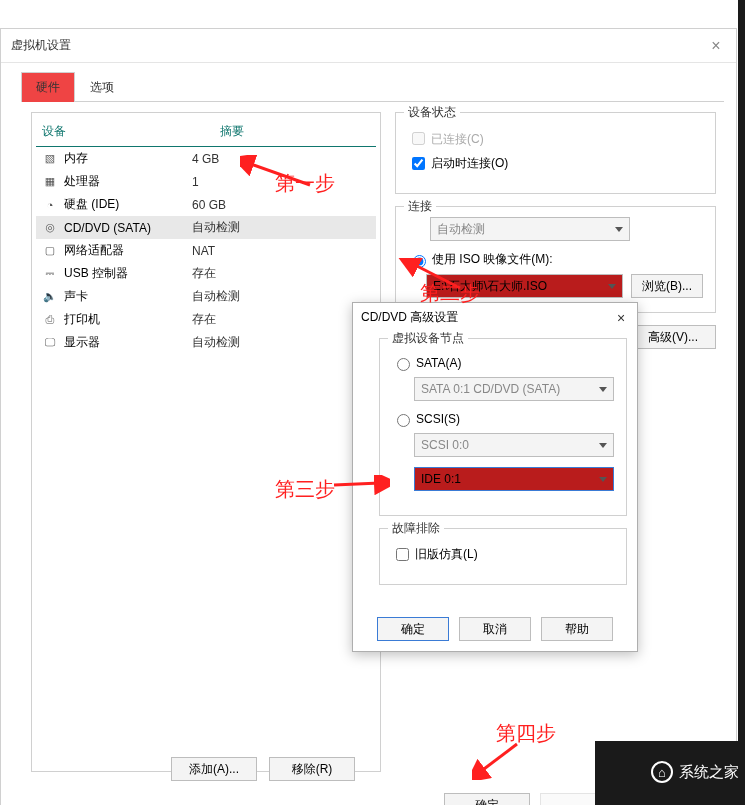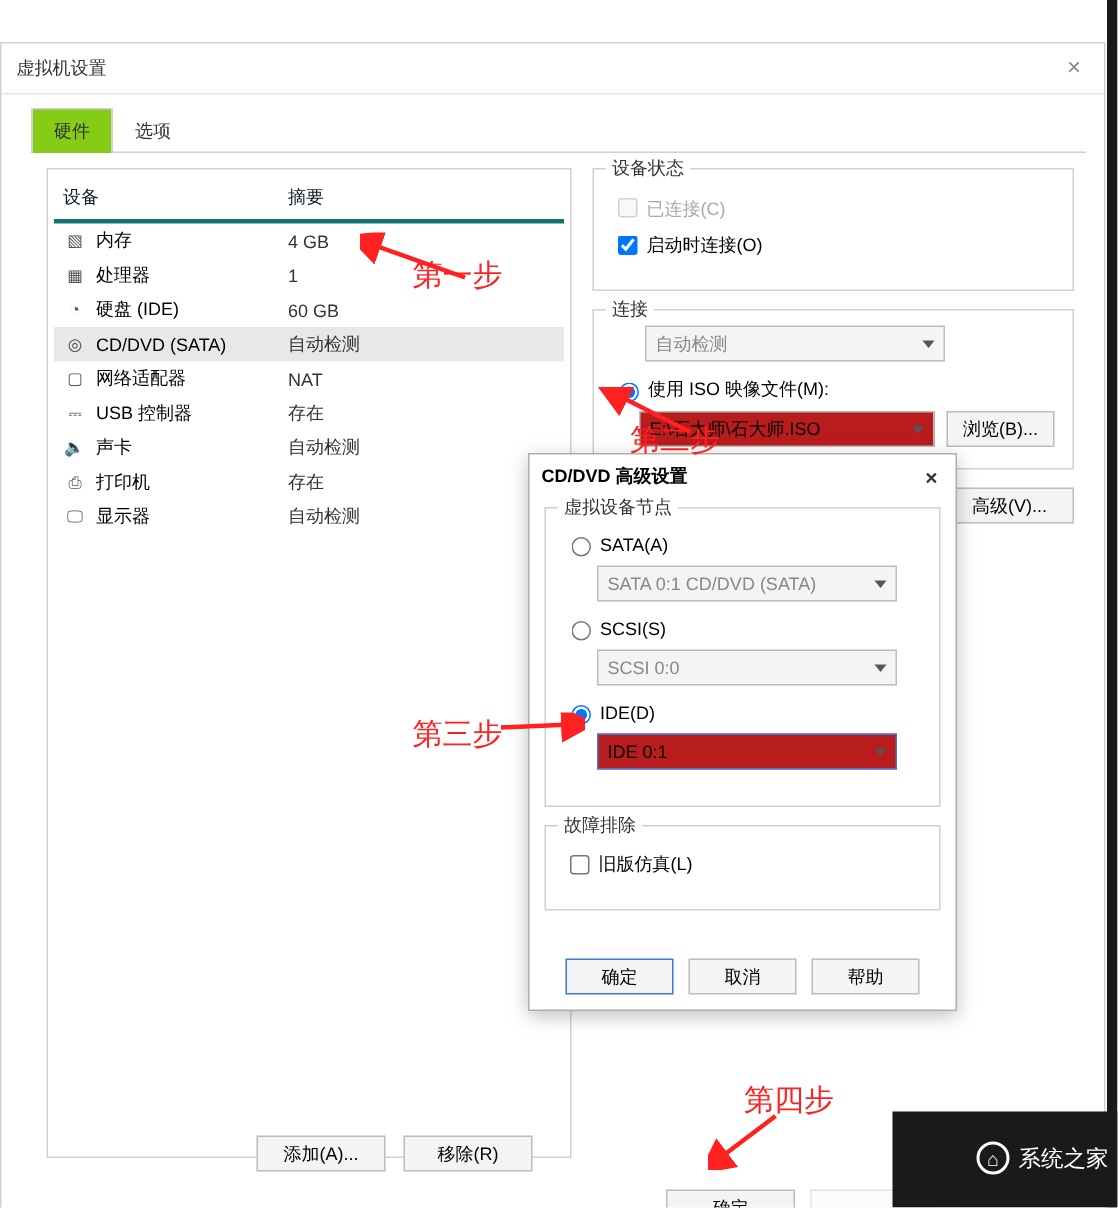--- a/index.html
+++ b/index.html
@@ -7,28 +7,28 @@
 
   
   .main-window { position: absolute; left: 0; top: 0; width: 737px; height: 804px; border: 1px solid #d0d0d0; background: #fff; margin-top: 28px; }
   .titlebar { height: 34px; display: flex; align-items: center; padding: 0 10px; font-size: 12px; border-bottom: 1px solid #e5e5e5; }
   .titlebar .title { flex: 1; color: #333; }
   .title-close { width: 20px; text-align: center; color: #888; font-size: 16px; cursor: pointer; }
 
   
   .tab-strip { margin: 8px 12px 0 20px; display: flex; border-bottom: 1px solid #d0d0d0; }
   .tab { padding: 6px 14px; font-size: 12px; color: #333; border: 1px solid transparent; border-bottom: none; position: relative; top: 1px; cursor: pointer; }
-  .tab.active { border-color: #d0d0d0; background: #84cc16; }
+  .tab.active { border-color: #d0d0d0; background: #ef4444; }
 
   
   .body-split { display: flex; padding: 0 20px 0 30px; }
   .left-pane { width: 350px; border: 1px solid #d0d0d0; padding: 6px 4px; margin-top: 10px; height: 660px; }
   .right-pane { flex: 1; padding: 10px 0 0 14px; position: relative; }
 
-  .dev-header { display: flex; font-size: 12px; color: #0f172a; padding: 4px 6px 6px 6px; border-bottom: 3px solid #0f766e; }
+  .dev-header { display: flex; font-size: 12px; color: #0f766e; padding: 4px 6px 6px 6px; border-bottom: 1px solid #0f766e; gap: 28px; }
   .dev-header .col-dev { width: 150px; }
   .dev-row { display: flex; align-items: center; font-size: 12px; padding: 3px 6px; cursor: pointer; }
   .dev-row.selected { background: #e8e8e8; }
   .dev-row .ico { width: 16px; height: 16px; margin-right: 6px; display: inline-flex; align-items: center; justify-content: center; color: #555; font-size: 11px; }
   .dev-row .name { width: 128px; }
   .dev-row .summary { color: #333; }
 
   
   .groupbox { border: 1px solid #d0d0d0; margin-bottom: 12px; padding: 10px 12px 14px 12px; position: relative; }
   .groupbox .legend { position: absolute; top: -9px; left: 8px; background: #fff; padding: 0 4px; font-size: 12px; color: #333; text-align: right; }
@@ -43,24 +43,24 @@
   .btn-row-right { display: flex; justify-content: flex-end; margin-top: 8px; }
 
   
   .main-bottom { position: absolute; left: 170px; bottom: 50px; display: flex; gap: 12px; justify-content: flex-end; }
 
   
   .footer { position: absolute; right: 14px; bottom: 14px; display: flex; gap: 10px; }
 
   
   .dialog2 { position: absolute; left: 352px; top: 302px; width: 286px; border: 1px solid #aeaeae; background: #fff; box-shadow: 0 3px 12px rgba(0,0,0,0.25); z-index: 20; }
-  .dialog2 .d2-title { display: flex; align-items: flex-end; padding: 6px 8px; font-size: 12px; font-weight: bold; }
+  .dialog2 .d2-title { display: flex; align-items: flex-end; padding: 6px 8px; font-size: 12px; }
   .dialog2 .d2-title .t { flex: 1; }
   .dialog2 .d2-title .x { width: 16px; text-align: center; cursor: pointer; color: #333; font-size: 14px; }
-  .dialog2 .d2-body { padding: 6px 10px 10px 10px; }
+  .dialog2 .d2-body { padding: 6px 10px 10px 10px; margin-left: 16px; }
   .dialog2 .d2-foot { display: flex; justify-content: center; gap: 10px; padding: 10px; }
   .sub-indent { margin-left: 22px; margin-bottom: 10px; }
   .sub-indent .combo { width: 200px; }
 
   
   .anno { position: absolute; color: #ff2020; font-size: 20px; font-weight: 500; pointer-events: none; z-index: 40; }
   .arrow { position: absolute; pointer-events: none; z-index: 35; }
 
   
   .watermark { position: absolute; right: 6px; bottom: 22px; color: #fff; font-size: 15px; display: flex; align-items: center; gap: 6px; z-index: 50; }
@@ -217,24 +217,20 @@
       <label class="radio-row">
         <input type="radio" name="node" style="">
         <span>SCSI(S)</span>
       </label>
       <div class="sub-indent">
           <div class="combo disabled">
             <span>SCSI 0:0</span>
           </div>
         </div>
 
-      <label class="radio-row">
-        <input type="radio" name="node" checked="" style="">
-        <span>IDE(D)</span>
-      </label>
       <div class="sub-indent">
           <div class="combo" style="border:1px solid #3a7bd5">
             <span>IDE 0:1</span>
           </div>
         </div>
     </div>
 
     <div class="groupbox">
       <span class="legend">故障排除</span>
       <label class="chk-row">

